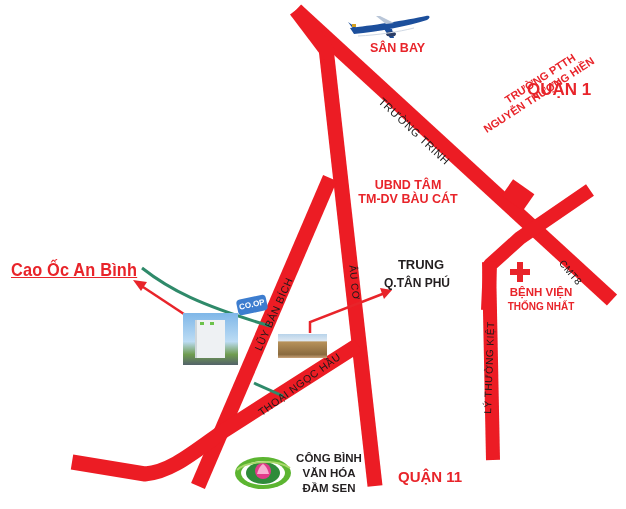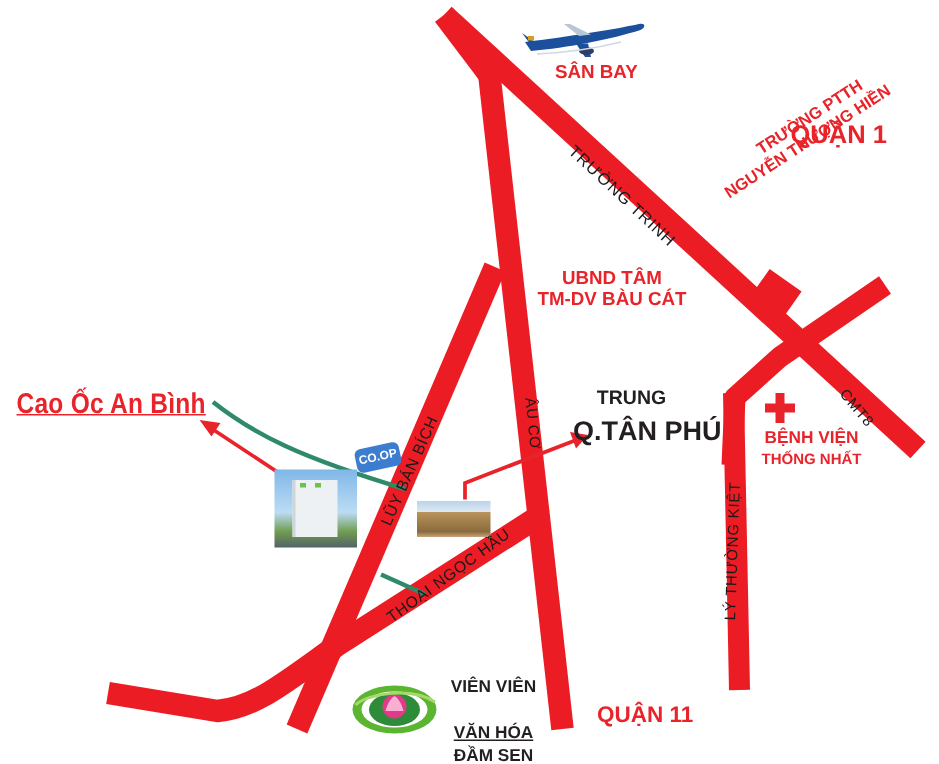--- a/index.html
+++ b/index.html
@@ -88,31 +88,31 @@
     <div class="lbl red center" style="position:relative;font-size:11px;">NGUYỄN THƯỢNG HIỀN</div>
   </div>
 
   <div class="center" style="position:absolute;left:356px;top:178px;width:104px;">
     <div class="lbl red" style="position:relative;font-size:12.5px;">UBND TÂM</div>
     <div class="lbl red" style="position:relative;font-size:12.5px;margin-top:0;">TM-DV BÀU CÁT</div>
   </div>
 
   <div class="center" style="position:absolute;left:386px;top:258px;width:70px;">
     <div class="lbl dark" style="position:relative;font-size:13px;">TRUNG</div>
-    <div class="lbl dark" style="position:relative;font-size:18px;margin-top:4px;left:-4px;text-align:center;">Q.TÂN PHÚ</div>
+    <div class="lbl dark" style="position:relative;font-size:12px;margin-top:4px;left:-4px;text-align:center;">Q.TÂN PHÚ</div>
   </div>
 
   <div class="center" style="position:absolute;left:499px;top:286px;width:84px;">
     <div class="lbl red" style="position:relative;font-size:11.5px;">BỆNH VIỆN</div>
     <div class="lbl red" style="position:relative;font-size:10px;margin-top:2px;text-align:center;">THỐNG NHẤT</div>
   </div>
 
   <div class="center" style="position:absolute;left:284px;top:452px;width:90px;">
-    <div class="lbl dark" style="position:relative;font-size:11.5px;">VIÊN VIÊN</div>
-    <div class="lbl dark" style="position:relative;font-size:11.5px;margin-top:18px;text-decoration:underline;">VĂN HÓA</div>
+    <div class="lbl dark" style="position:relative;font-size:11.5px;">CÔNG BÌNH</div>
+    <div class="lbl dark" style="position:relative;font-size:11.5px;margin-top:2px;">VĂN HÓA</div>
     <div class="lbl dark" style="position:relative;font-size:11.5px;margin-top:2px;">ĐẦM SEN</div>
   </div>
 
   <div class="project-title">Cao Ốc An Bình</div>
 
   <div class="road-name" style="left:368px;top:125px;transform:rotate(43deg);">TRƯỜNG TRINH</div>
   <div class="road-name" style="left:234px;top:308px;transform:rotate(-66deg);font-size:10.5px;">LŨY BÁN BÍCH</div>
   <div class="road-name" style="left:337px;top:277px;transform:rotate(84deg);font-size:10px;">ÂU CƠ</div>
   <div class="road-name" style="left:250px;top:378px;transform:rotate(-36deg);font-size:10.5px;">THOẠI NGỌC HẦU</div>
   <div class="road-name" style="left:556px;top:267px;transform:rotate(50deg);font-size:10px;">CMT8</div>

